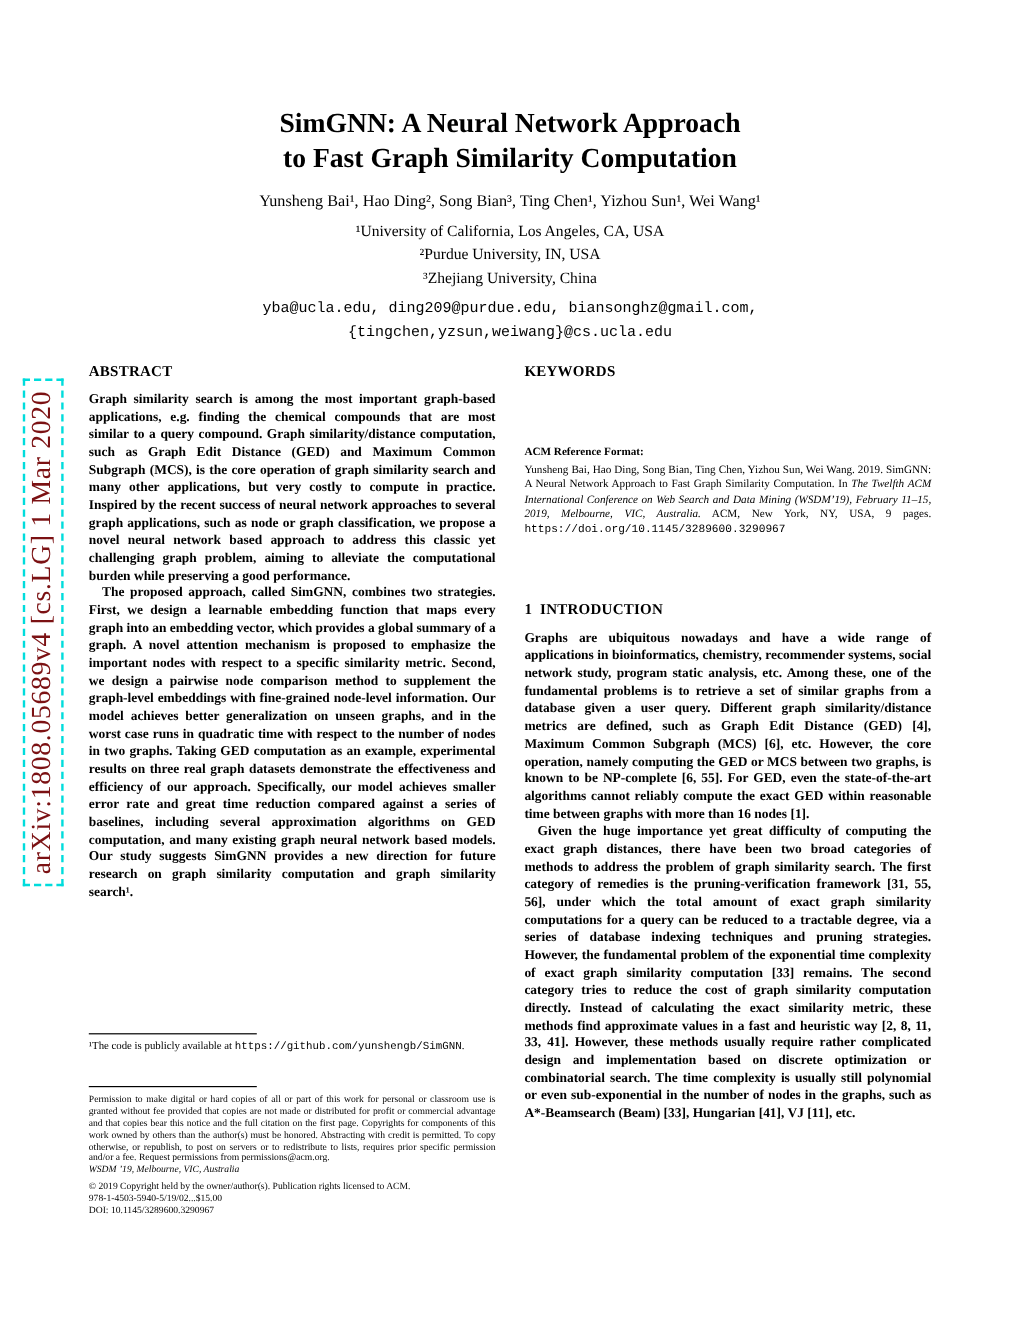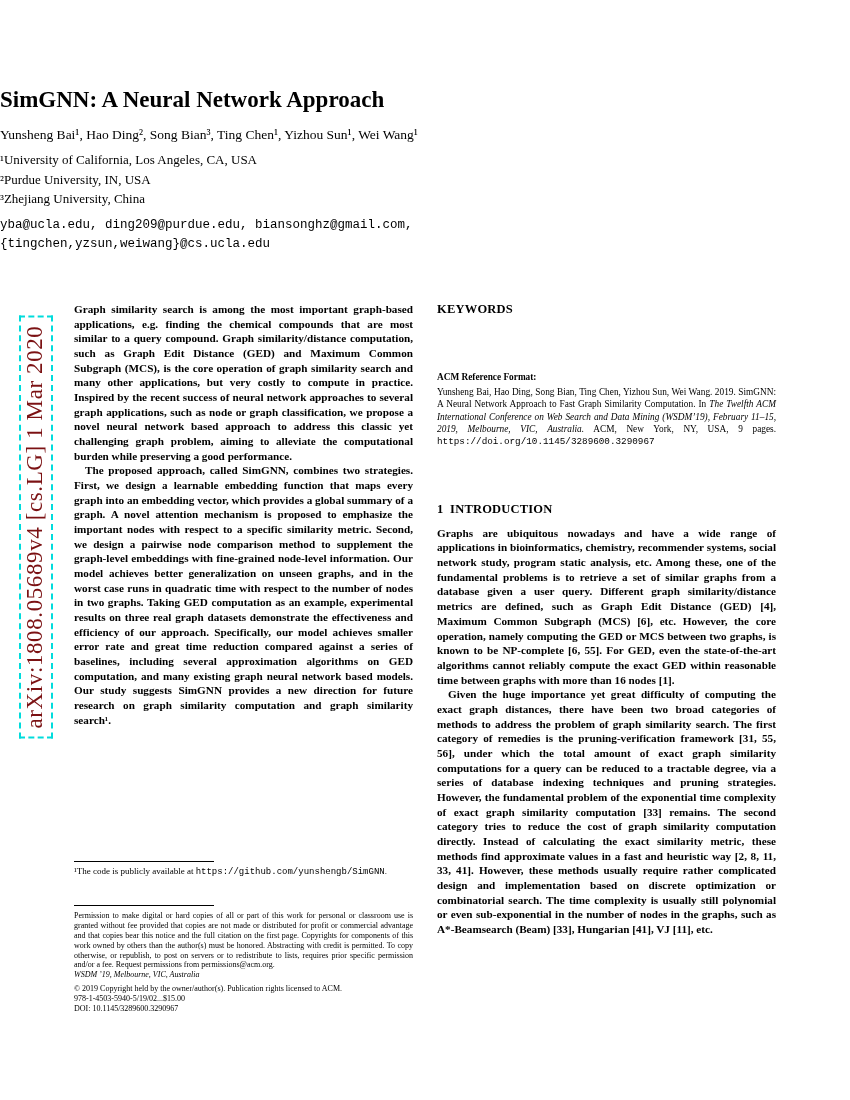--- a/index.html
+++ b/index.html
@@ -20,21 +20,21 @@
     transform: translate(-50%, -50%) rotate(-90deg);
     white-space: nowrap;
     font-size: 23px;
     letter-spacing: 0.6px;
     color: #7b1113;
     border: 2px dashed #00dcdc;
     padding: 1px 8px 3px 8px;
   }
 
   
-  header { text-align: left; padding-top: 61px; margin-top: 24px; }
+  header { text-align: center; padding-top: 88px; }
   .title { font-size: 23px; font-weight: bold; line-height: 1.28; }
   .title span { display: block; }
   .authors { margin-top: 13px; font-size: 13.5px; }
   .affils { margin-top: 7px; font-size: 13px; line-height: 1.5; }
   .affils div { display: block; }
   .emails {
     margin-top: 7px;
     font-family: "Liberation Mono", monospace;
     font-size: 12.5px;
     line-height: 1.55;
@@ -79,36 +79,38 @@
 </head>
 <body>
 
 <div class="page">
 
   <div class="arxiv-strip">arXiv:1808.05689v4 [cs.LG] 1 Mar 2020</div>
 
   <header>
     <h1 class="title">
       <span>SimGNN: A Neural Network Approach</span>
+      <span>to Fast Graph Similarity Computation</span>
     </h1>
     <div class="authors">Yunsheng Bai¹, Hao Ding², Song Bian³, Ting Chen¹, Yizhou Sun¹, Wei Wang¹</div>
     <div class="affils">
       <div>¹University of California, Los Angeles, CA, USA</div>
       <div>²Purdue University, IN, USA</div>
       <div>³Zhejiang University, China</div>
     </div>
     <div class="emails">
       <div>yba@ucla.edu, ding209@purdue.edu, biansonghz@gmail.com,</div>
       <div>{tingchen,yzsun,weiwang}@cs.ucla.edu</div>
     </div>
   </header>
 
   <div class="columns">
 
     <div class="col">
+      <h2 class="sec">ABSTRACT</h2>
       <p class="body-text">Graph similarity search is among the most important graph-based applications, e.g. finding the chemical compounds that are most similar to a query compound. Graph similarity/distance computation, such as Graph Edit Distance (GED) and Maximum Common Subgraph (MCS), is the core operation of graph similarity search and many other applications, but very costly to compute in practice. Inspired by the recent success of neural network approaches to several graph applications, such as node or graph classification, we propose a novel neural network based approach to address this classic yet challenging graph problem, aiming to alleviate the computational burden while preserving a good performance.</p>
       <p class="body-text indent">The proposed approach, called SimGNN, combines two strategies. First, we design a learnable embedding function that maps every graph into an embedding vector, which provides a global summary of a graph. A novel attention mechanism is proposed to emphasize the important nodes with respect to a specific similarity metric. Second, we design a pairwise node comparison method to supplement the graph-level embeddings with fine-grained node-level information. Our model achieves better generalization on unseen graphs, and in the worst case runs in quadratic time with respect to the number of nodes in two graphs. Taking GED computation as an example, experimental results on three real graph datasets demonstrate the effectiveness and efficiency of our approach. Specifically, our model achieves smaller error rate and great time reduction compared against a series of baselines, including several approximation algorithms on GED computation, and many existing graph neural network based models. Our study suggests SimGNN provides a new direction for future research on graph similarity computation and graph similarity search¹.</p>
 
       <div class="col-bottom">
         <div class="rule"></div>
         <p class="footnote"><span>¹The code is publicly available at </span><span class="link">https://github.com/yunshengb/SimGNN</span><span>.</span></p>
 
         <div class="permission-block">
           <div class="rule"></div>
           <p class="perm-text">Permission to make digital or hard copies of all or part of this work for personal or classroom use is granted without fee provided that copies are not made or distributed for profit or commercial advantage and that copies bear this notice and the full citation on the first page. Copyrights for components of this work owned by others than the author(s) must be honored. Abstracting with credit is permitted. To copy otherwise, or republish, to post on servers or to redistribute to lists, requires prior specific permission and/or a fee. Request permissions from permissions@acm.org.</p>

